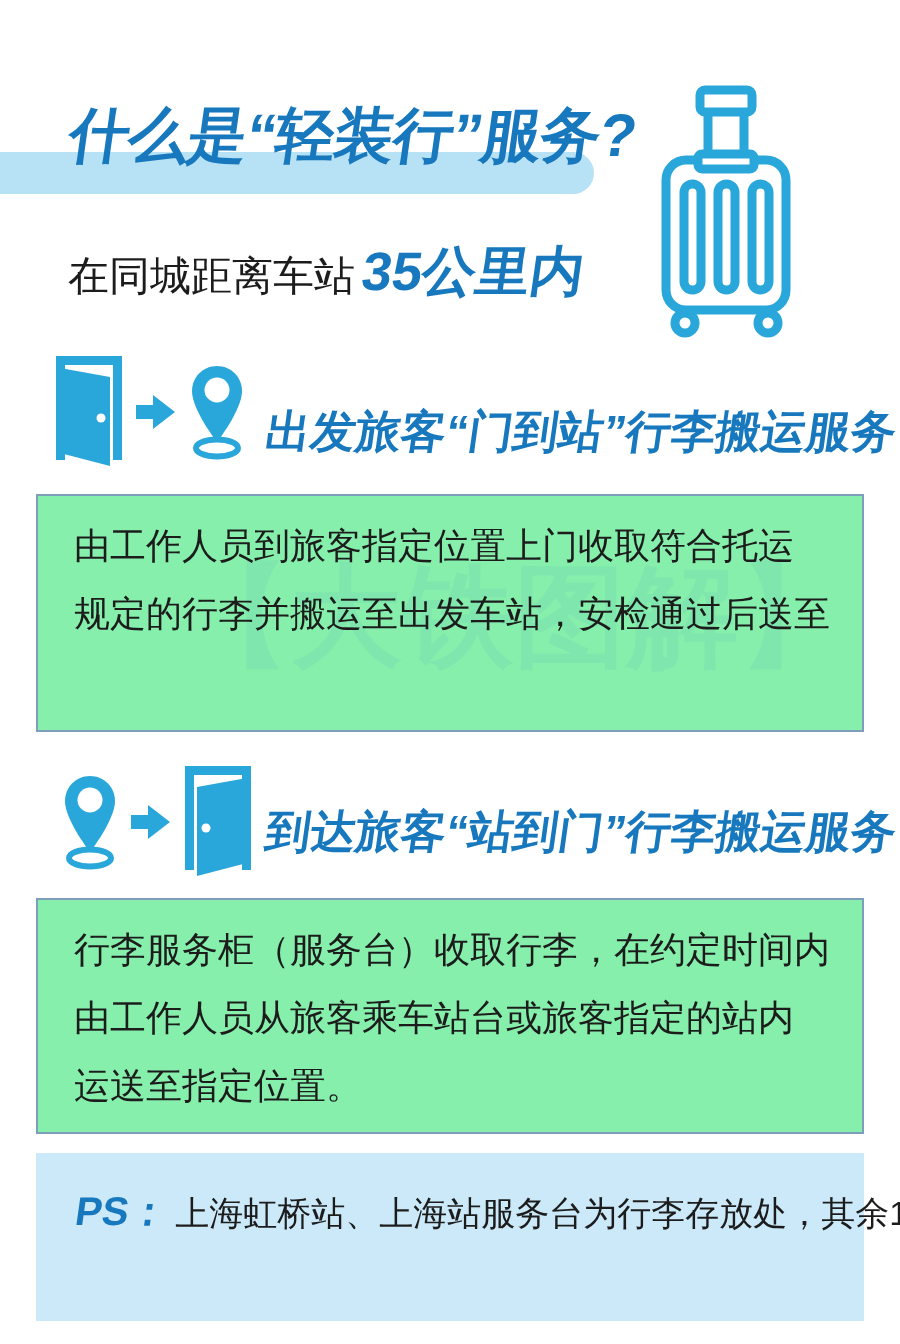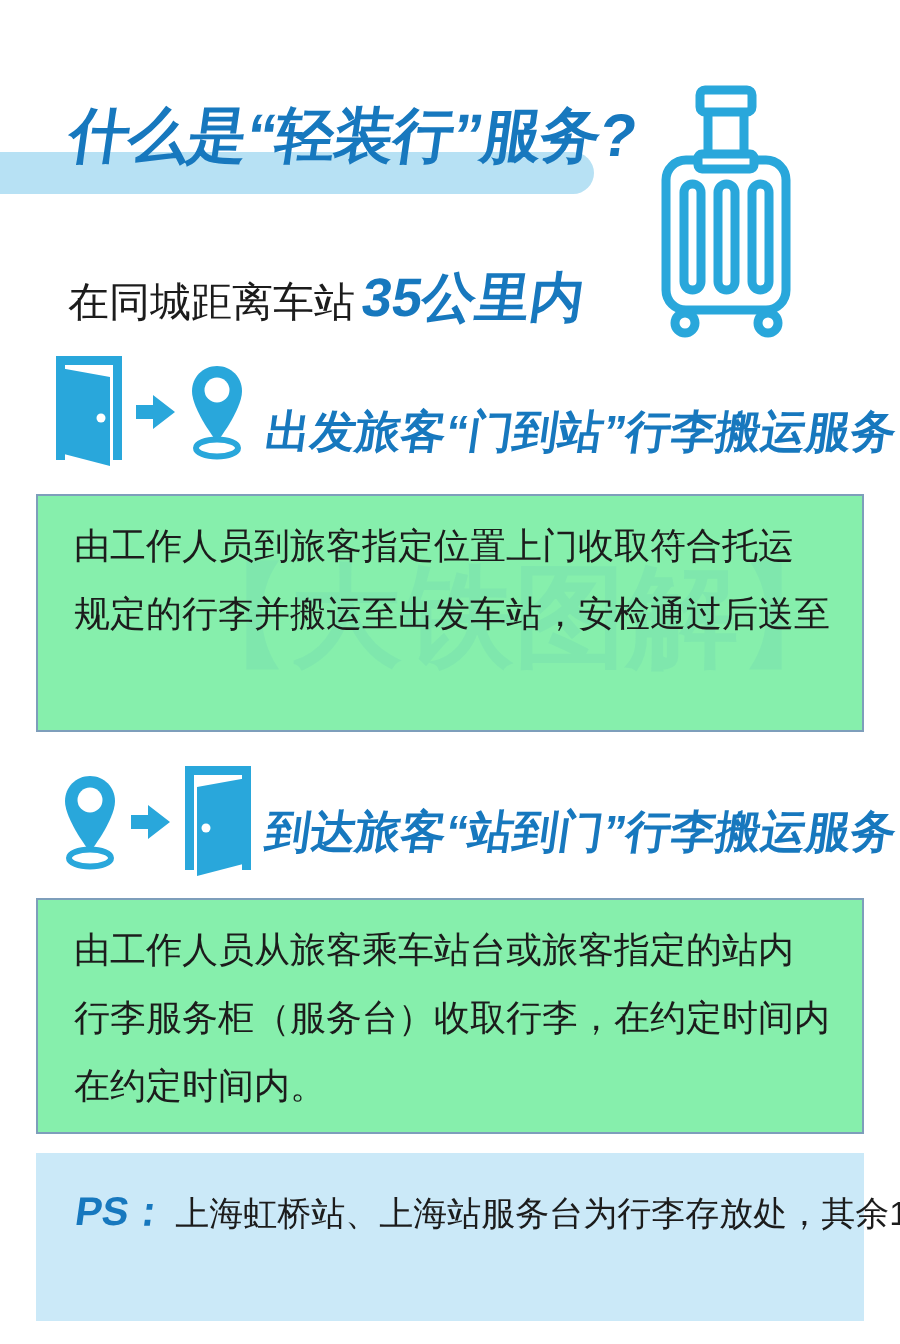--- a/index.html
+++ b/index.html
@@ -41,21 +41,20 @@
     z-index: 2;
   }
   
   .intro {
     position: absolute;
     left: 68px; top: 236px;
     display: flex;
     align-items: baseline;
     white-space: nowrap;
     z-index: 2;
-    margin-top: 26px;
   }
   .intro-prefix { font-size: 41px; color: #1c1c1c; }
   .intro-distance {
     display: inline-block;
     font-size: 54px;
     font-weight: bold;
     color: #1778be;
     transform: skewX(-8deg);
     transform-origin: left bottom;
     margin-left: 2px;
@@ -205,23 +204,23 @@
     <svg class="mirrored" width="72" height="112" viewBox="0 0 70 112" fill="#29a7db">
       <path d="M0 0 H66 V104 H57 V9 H9 V104 H0 Z"></path>
       <polygon points="4,12 54,21 54,110 4,97"></polygon>
       <circle cx="45" cy="62" r="4.5" fill="#ffffff"></circle>
     </svg>
   </div>
 
   <h2 class="section-heading heading-2">到达旅客“站到门”行李搬运服务</h2>
 
   <div class="body-box box-2">
+    <p>行李服务柜（服务台）收取行李，在约定时间内</p>
     <p>由工作人员从旅客乘车站台或旅客指定的站内</p>
-    <p>行李服务柜（服务台）收取行李，在约定时间内</p>
-    <p>在约定时间内。</p>
+    <p>运送至指定位置。</p>
   </div>
 
   <div class="ps-box">
     <p class="ps-line">
       <span class="ps-label">PS：</span><span>上海虹桥站、上海站服务台为行李存放处，其余17座</span>
     </p>
   </div>
 
 </div>
 

